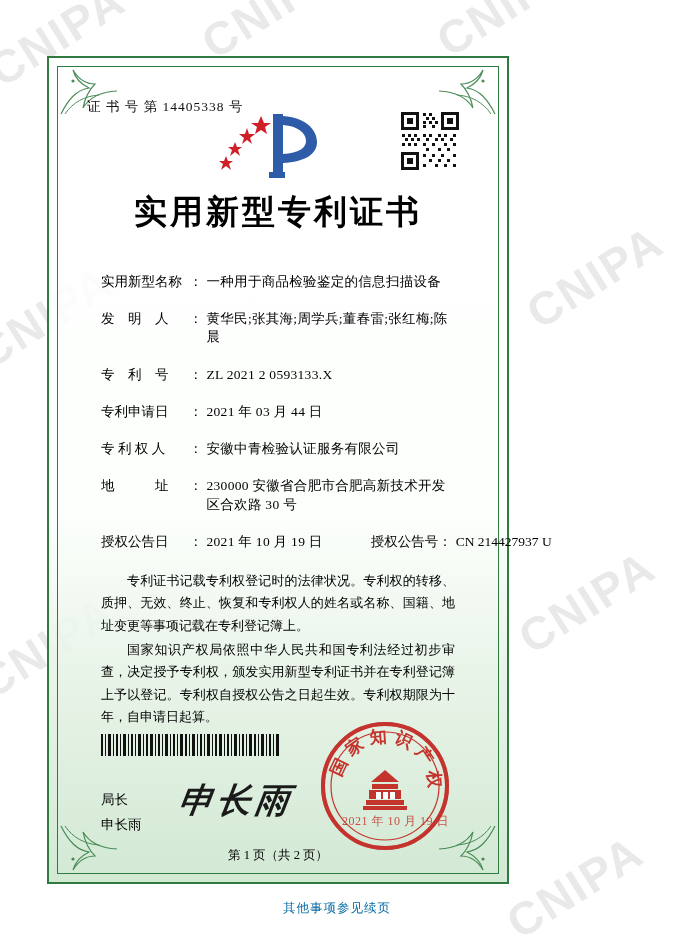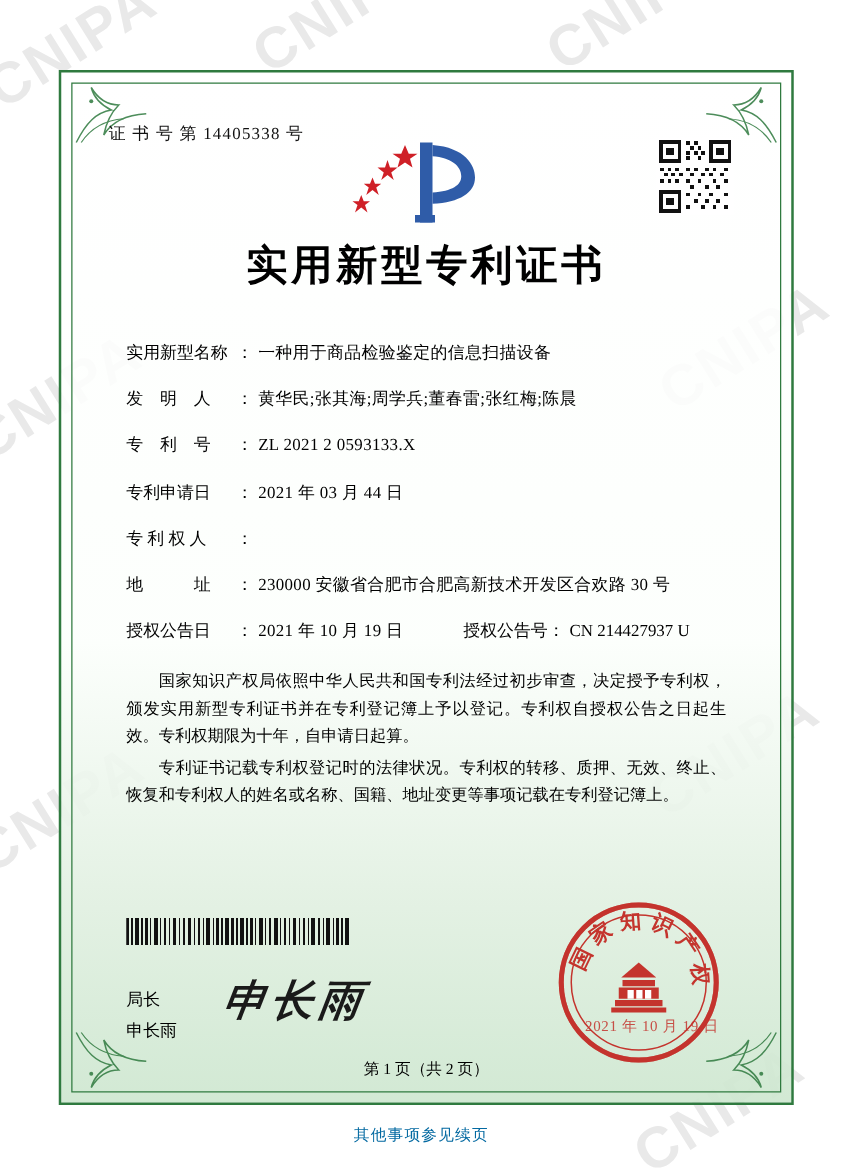--- a/index.html
+++ b/index.html
@@ -32,21 +32,21 @@
     letter-spacing: 2px;
     transform: rotate(-32deg);
     white-space: nowrap;
   }
 
   
   .certificate {
     position: absolute;
     left: 47px;
     top: 56px;
-    width: 588px;
+    width: 462px;
     height: 828px;
     box-sizing: border-box;
     border: 2px solid #2f7a3f;
     padding: 5px;
     background: linear-gradient(180deg,
         rgba(255,255,255,0.88) 0%,
         rgba(252,255,252,0.88) 55%,
         rgba(225,240,225,0.90) 80%,
         rgba(206,231,208,0.92) 100%);
     z-index: 1;
@@ -371,20 +371,21 @@
 
       <div class="field-row">
         <span class="f-label label-plain">专利申请日</span>
         <span class="f-sep">：</span>
         <span class="f-value">2021 年 03 月 44 日</span>
       </div>
 
       <div class="field-row">
         <span class="f-label label-plain">专 利 权 人</span>
         <span class="f-sep">：</span>
+        <span class="f-value">安徽中青检验认证服务有限公司</span>
       </div>
 
       <div class="field-row">
         <span class="f-label label-plain">地　　　址</span>
         <span class="f-sep">：</span>
         <span class="f-value">230000 安徽省合肥市合肥高新技术开发区合欢路 30 号</span>
       </div>
 
       <div class="field-row dual">
         <span class="f-label label-plain">授权公告日</span>
@@ -393,22 +394,22 @@
         <span class="second">
           <span class="s-label">授权公告号</span>
           <span class="f-sep">：</span>
           <span>CN 214427937 U</span>
         </span>
       </div>
 
     </div>
 
     <div class="paragraphs">
+      <p>专利证书记载专利权登记时的法律状况。专利权的转移、质押、无效、终止、恢复和专利权人的姓名或名称、国籍、地址变更等事项记载在专利登记簿上。</p>
       <p>国家知识产权局依照中华人民共和国专利法经过初步审查，决定授予专利权，颁发实用新型专利证书并在专利登记簿上予以登记。专利权自授权公告之日起生效。专利权期限为十年，自申请日起算。</p>
-      <p>专利证书记载专利权登记时的法律状况。专利权的转移、质押、无效、终止、恢复和专利权人的姓名或名称、国籍、地址变更等事项记载在专利登记簿上。</p>
     </div>
 
     <svg class="barcode" viewBox="0 0 180 22" shape-rendering="crispEdges">
       <g fill="#111">
         <rect x="0" y="0" width="2" height="22"></rect>
           <rect x="4" y="0" width="1" height="22"></rect>
           <rect x="7" y="0" width="3" height="22"></rect>
         <rect x="12" y="0" width="1" height="22"></rect>
           <rect x="15" y="0" width="2" height="22"></rect>
           <rect x="19" y="0" width="1" height="22"></rect>

